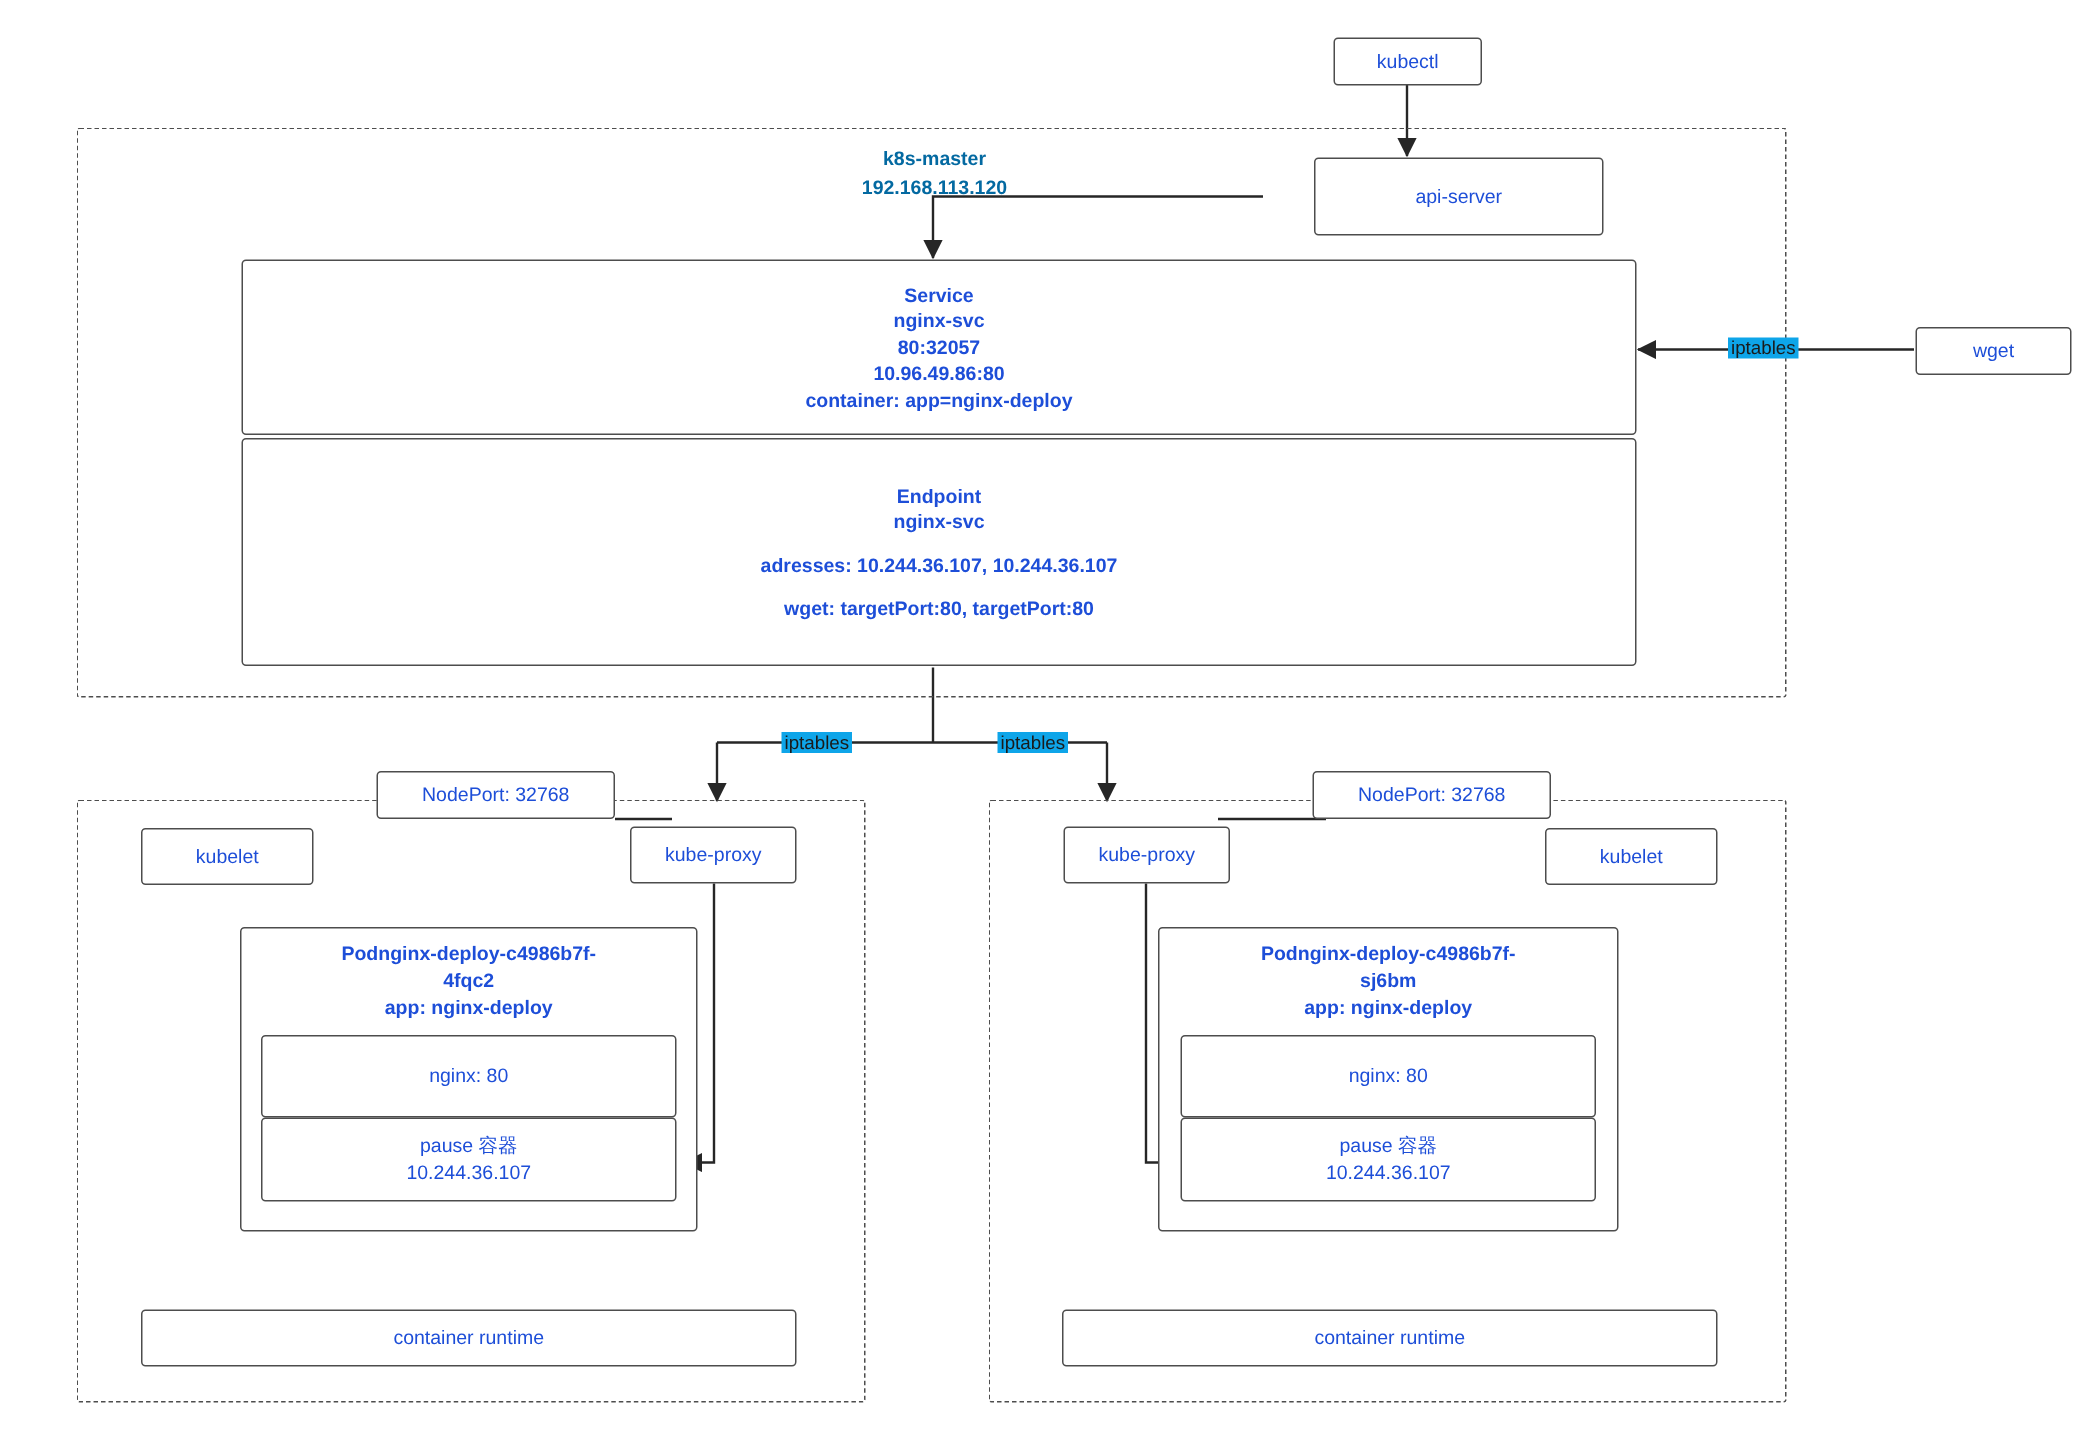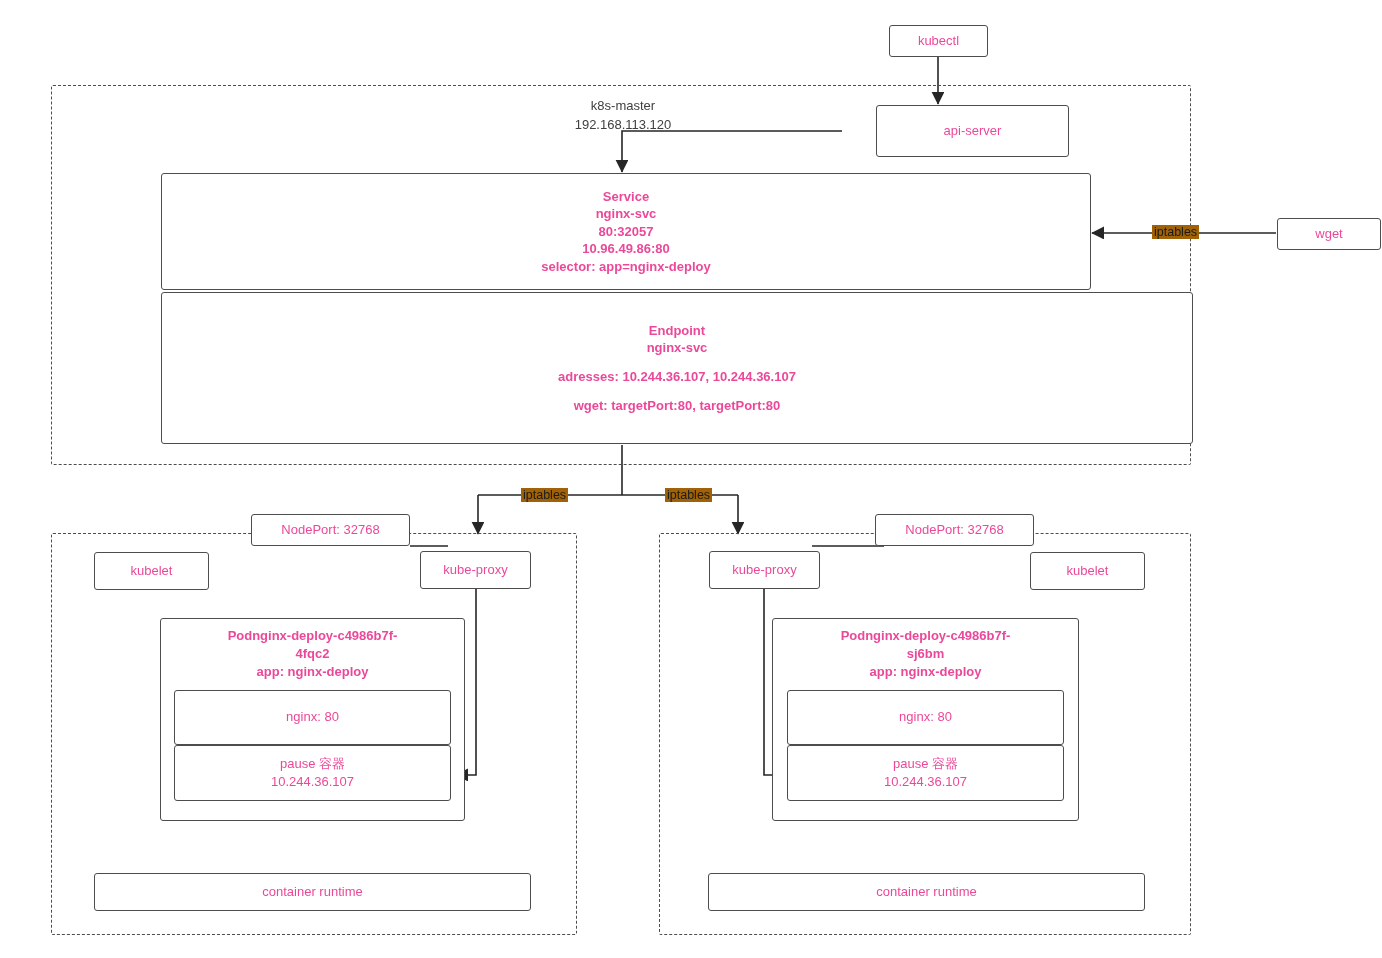--- a/index.html
+++ b/index.html
@@ -32,45 +32,45 @@
     border: 1.4px solid #4d4d4d;
     border-radius: 3px;
     background: #ffffff;
     display: flex;
     flex-direction: column;
     align-items: center;
     justify-content: center;
     text-align: center;
     font-size: 13px;
     line-height: 1.35;
-    color: #ec4899;
+    color: #1d4ed8;
   }
   .dashed {
     position: absolute;
     box-sizing: border-box;
     border: 1.6px dashed #4d4d4d;
     border-radius: 2px;
     background: transparent;
   }
   .bold {
     font-weight: bold;
   }
   .title-block {
     position: absolute;
     text-align: center;
     font-size: 13px;
-    font-weight: normal;
+    font-weight: bold;
     line-height: 1.45;
-    color: #404040;
+    color: #0369a1;
   }
   .edge-label {
     position: absolute;
     font-size: 12.5px;
     color: #1a1a1a;
-    background: #a16207;
+    background: #0ea5e9;
     padding: 0 2px;
     white-space: nowrap;
   }
   .svc-line { display: block; text-align: right; }
   .gap { height: 11px; }
 </style>
 </head>
 <body>
 
 <div id="canvas">
@@ -117,24 +117,24 @@
 
   <div class="box" style="left:842px; top:105px; width:193px; height:52px;margin-left:34px;">
     <span>api-server</span>
   </div>
 
   <div class="box bold" style="left:161px; top:173px; width:930px; height:117px;">
     <span class="svc-line">Service</span>
     <span class="svc-line">nginx-svc</span>
     <span class="svc-line">80:32057</span>
     <span class="svc-line">10.96.49.86:80</span>
-    <span class="svc-line">selector: app=nginx-deploy</span>
-  </div>
-
-  <div class="box bold" style="left:161px; top:292px; width:1032px; height:152px;">
+    <span class="svc-line">container: app=nginx-deploy</span>
+  </div>
+
+  <div class="box bold" style="left:161px; top:292px; width:930px; height:152px;">
     <span class="svc-line">Endpoint</span>
     <span class="svc-line">nginx-svc</span>
     <div class="gap"></div>
     <span class="svc-line">adresses: 10.244.36.107, 10.244.36.107</span>
     <div class="gap"></div>
     <span class="svc-line">wget: targetPort:80, targetPort:80</span>
   </div>
 
   <div class="box" style="left:1277px; top:218px; width:104px; height:32px;">
     <span>wget</span>

